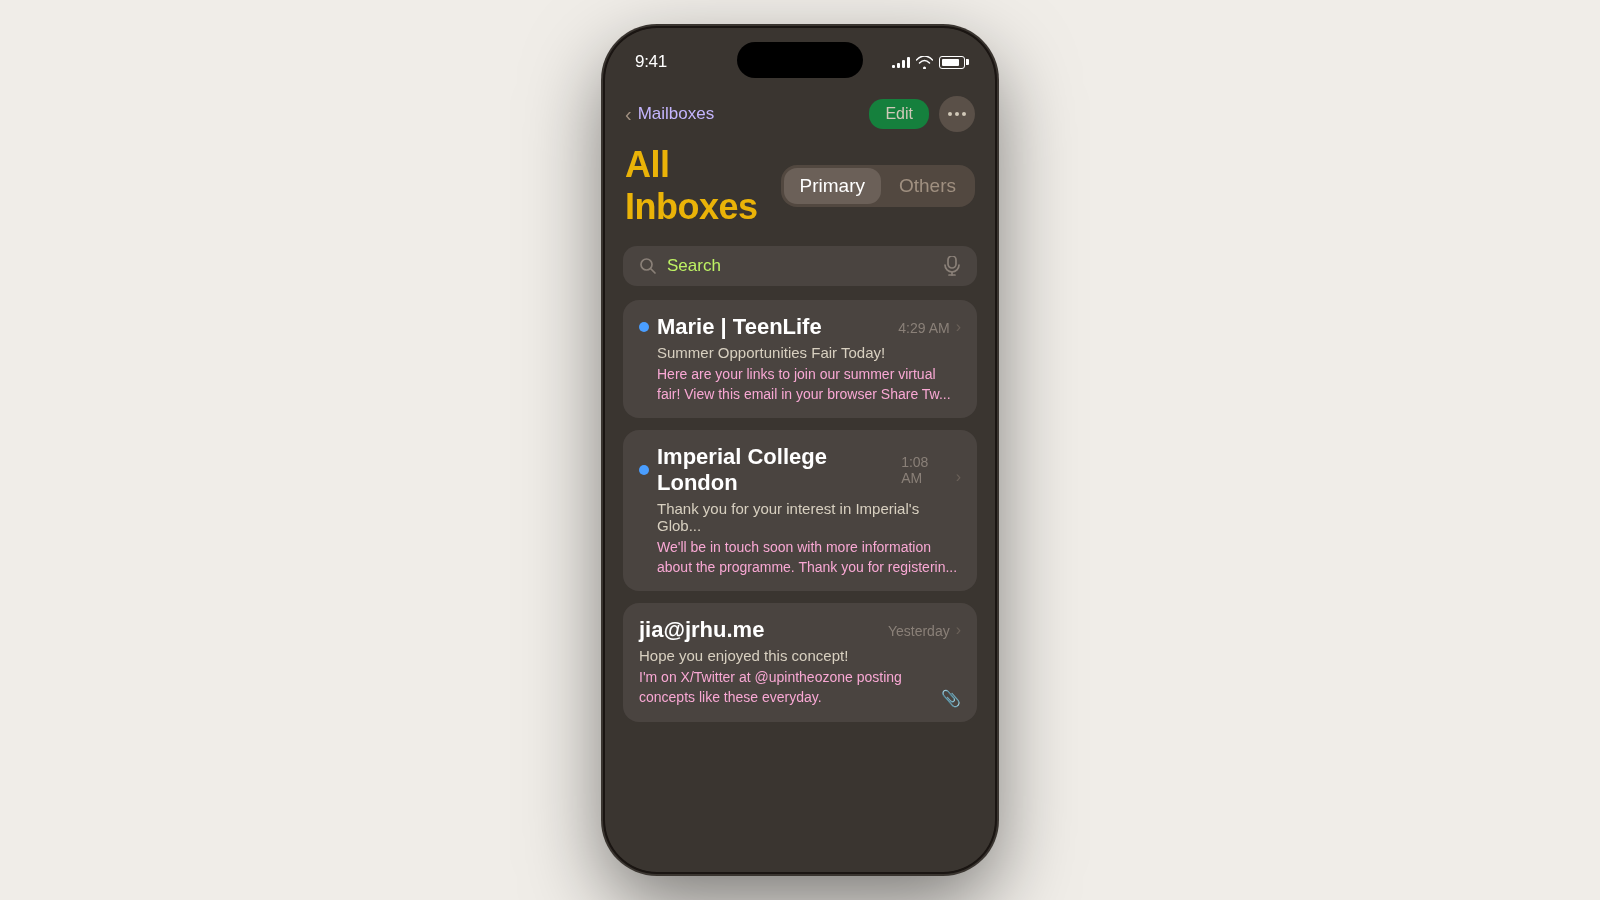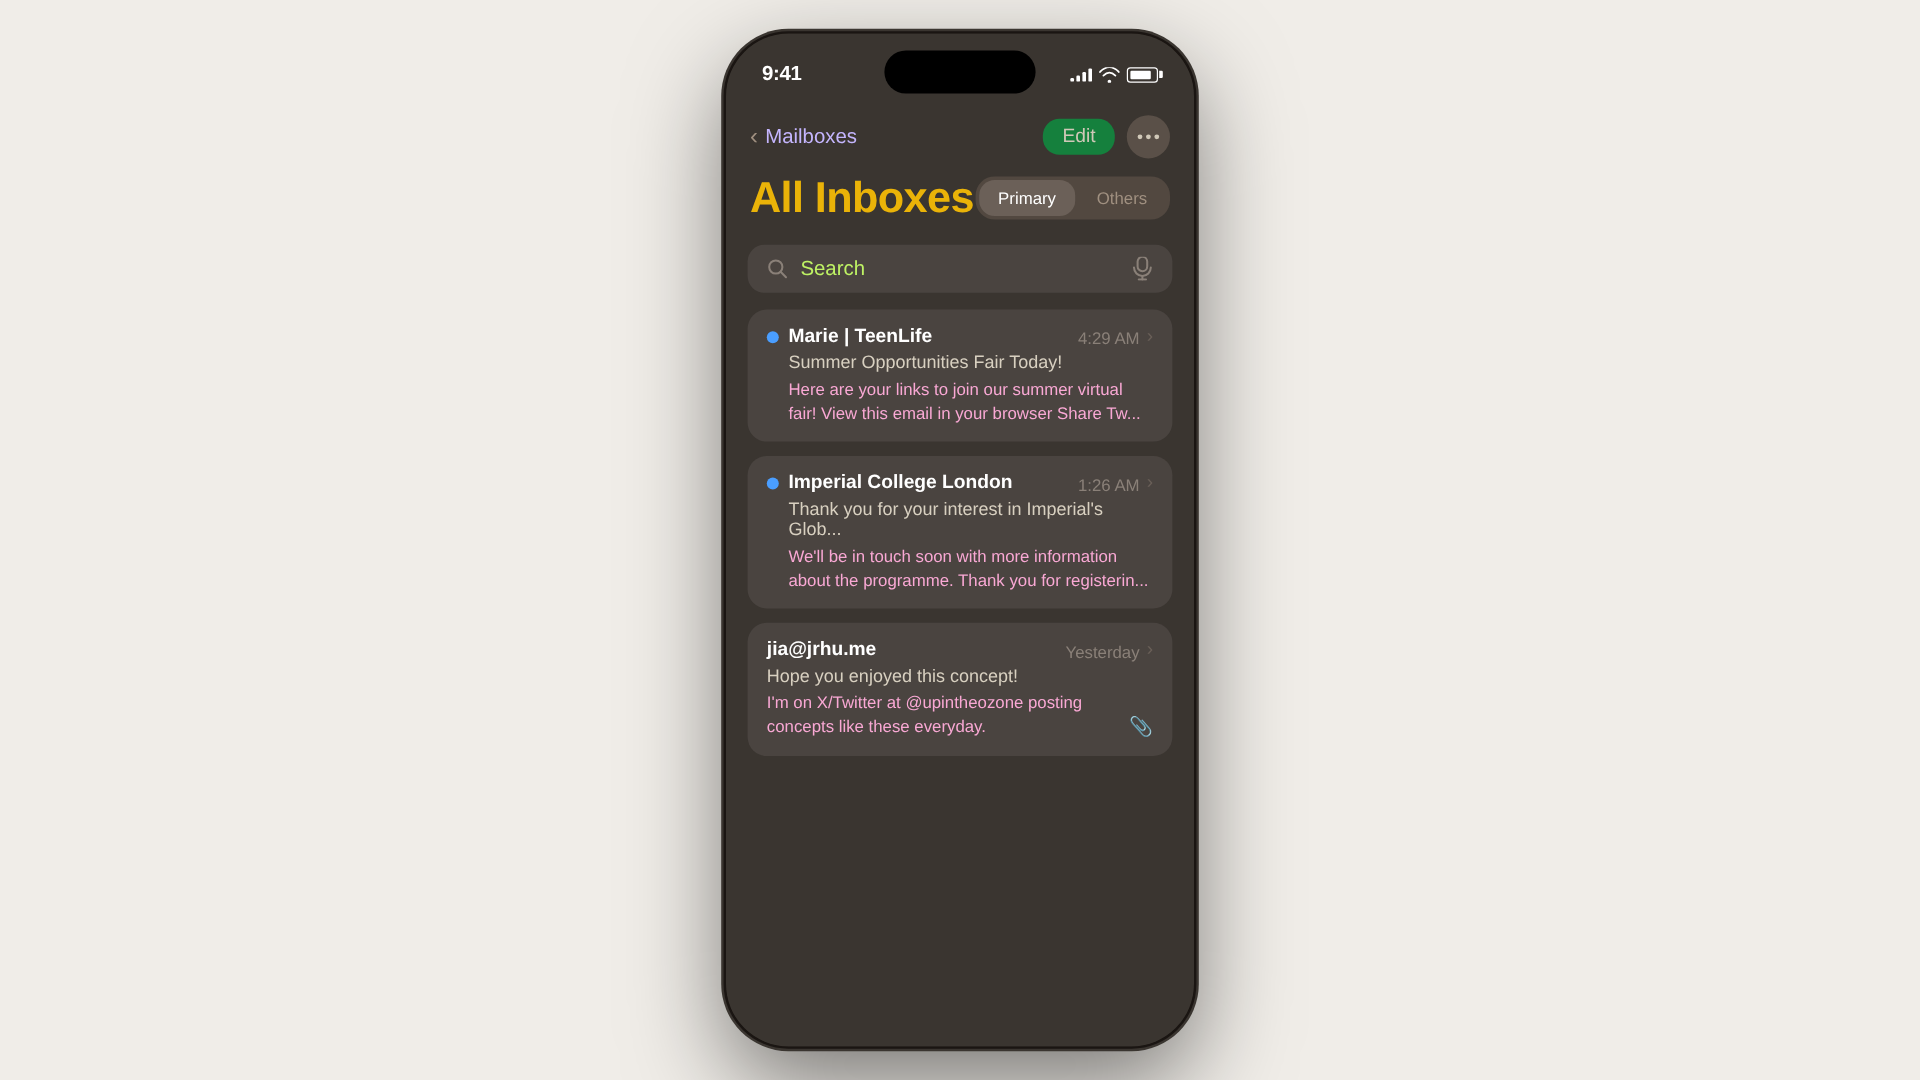--- a/index.html
+++ b/index.html
@@ -77,21 +77,21 @@
       display: flex;
       align-items: center;
       justify-content: space-between;
       padding: 16px 30px 8px;
       height: 60px;
       z-index: 5;
     }
 
     .status-time {
       font-size: 17px;
-      font-weight: 700;
+      font-weight: 400;
       color: #fff;
       letter-spacing: -0.3px;
     }
 
     .status-icons {
       display: flex;
       align-items: center;
       gap: 6px;
     }
 
@@ -234,21 +234,21 @@
       background: #524840;
       border-radius: 16px;
       padding: 3px;
       gap: 2px;
     }
 
     .segment-btn {
       padding: 7px 16px;
       border-radius: 13px;
       border: none;
-      font-size: 14px;
+      font-size: 19px;
       font-weight: 500;
       cursor: pointer;
     }
 
     .segment-btn.active {
       background: #6b6058;
       color: #ffffff;
     }
 
     .segment-btn.inactive {
@@ -297,21 +297,21 @@
 
     .unread-dot {
       width: 10px;
       height: 10px;
       background: #4a9eff;
       border-radius: 50%;
       flex-shrink: 0;
     }
 
     .email-sender {
-      font-size: 16px;
+      font-size: 22px;
       font-weight: 600;
       color: #ffffff;
     }
 
     .email-time-row {
       display: flex;
       align-items: flex-end;
       gap: 6px;
       color: #8a8078;
     }
@@ -445,21 +445,21 @@
         <div class="email-preview">Here are your links to join our summer virtual fair! View this email in your browser Share Tw...</div>
       </div>
 
       <div class="email-item">
         <div class="email-header">
           <div class="email-sender-row">
             <div class="unread-dot"></div>
             <span class="email-sender">Imperial College London</span>
           </div>
           <div class="email-time-row">
-            <span class="email-time">1:26 AM</span>
+            <span class="email-time">1:08 AM</span>
             <span class="chevron-right">›</span>
           </div>
         </div>
         <div class="email-subject">Thank you for your interest in Imperial's Glob...</div>
         <div class="email-preview">We'll be in touch soon with more information about the programme. Thank you for registerin...</div>
       </div>
 
       <div class="email-item email-item-no-dot">
         <div class="email-header">
           <div class="email-sender-row">

